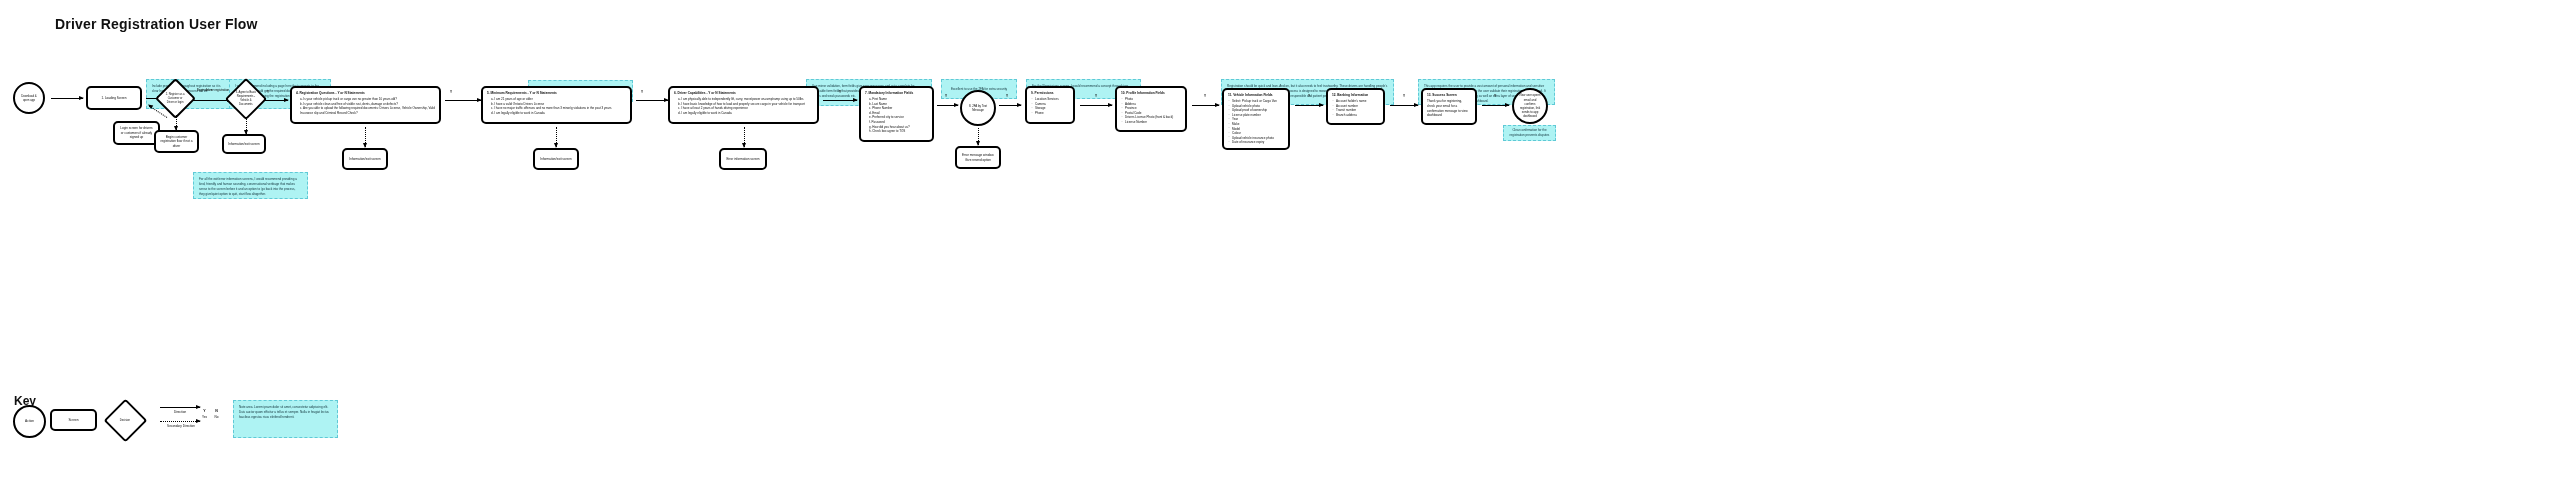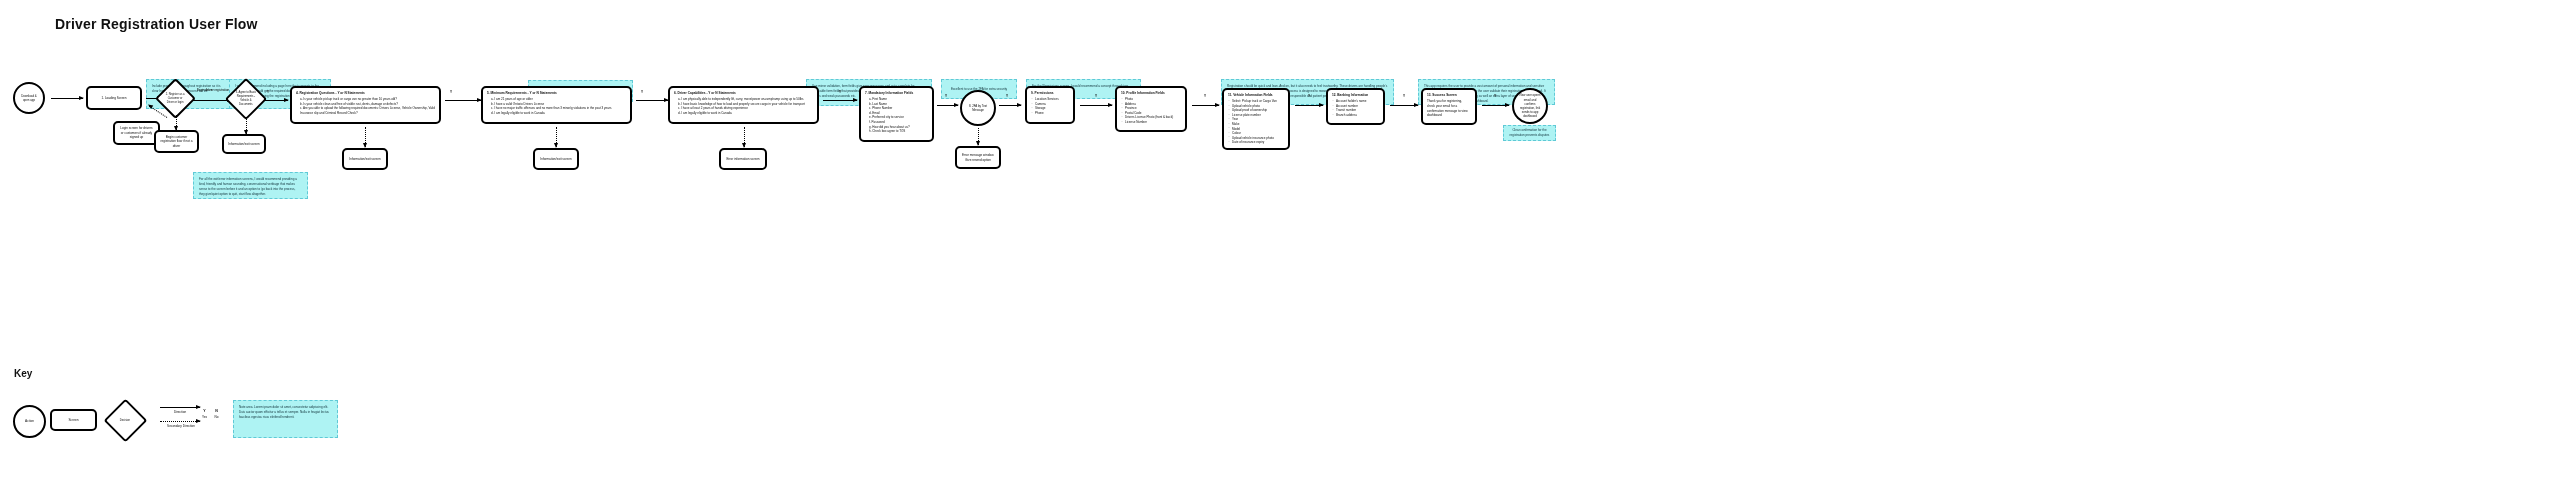--- a/index.html
+++ b/index.html
@@ -7,21 +7,21 @@
     width:2560px;height:497px;background:#ffffff;
     font-family:"Liberation Sans",sans-serif;
     color:#0d0d0d;overflow:hidden;position:relative;
   }
   .canvas{position:absolute;inset:0;}
   .abs{position:absolute;box-sizing:border-box;}
 
   .page-title{
     left:14px;top:16px;font-size:14px;font-weight:700;letter-spacing:.2px;color:#111;padding-left:41px;
   }
-  .key-title{left:14px;top:368px;font-size:10px;font-weight:700;color:#111;}
+  .key-title{left:14px;top:394px;font-size:12px;font-weight:700;color:#111;}
 
   
   .screen{
     border:2.4px solid #000;border-radius:5px;background:#fff;
     display:flex;align-items:center;justify-content:center;
     text-align:center;font-size:3.1px;line-height:1.5;padding:3px 4px;
   }
   .screen.listbox{align-items:flex-start;justify-content:flex-start;text-align:left;}
   .action{
     border:2.6px solid #000;border-radius:50%;background:#fff;

